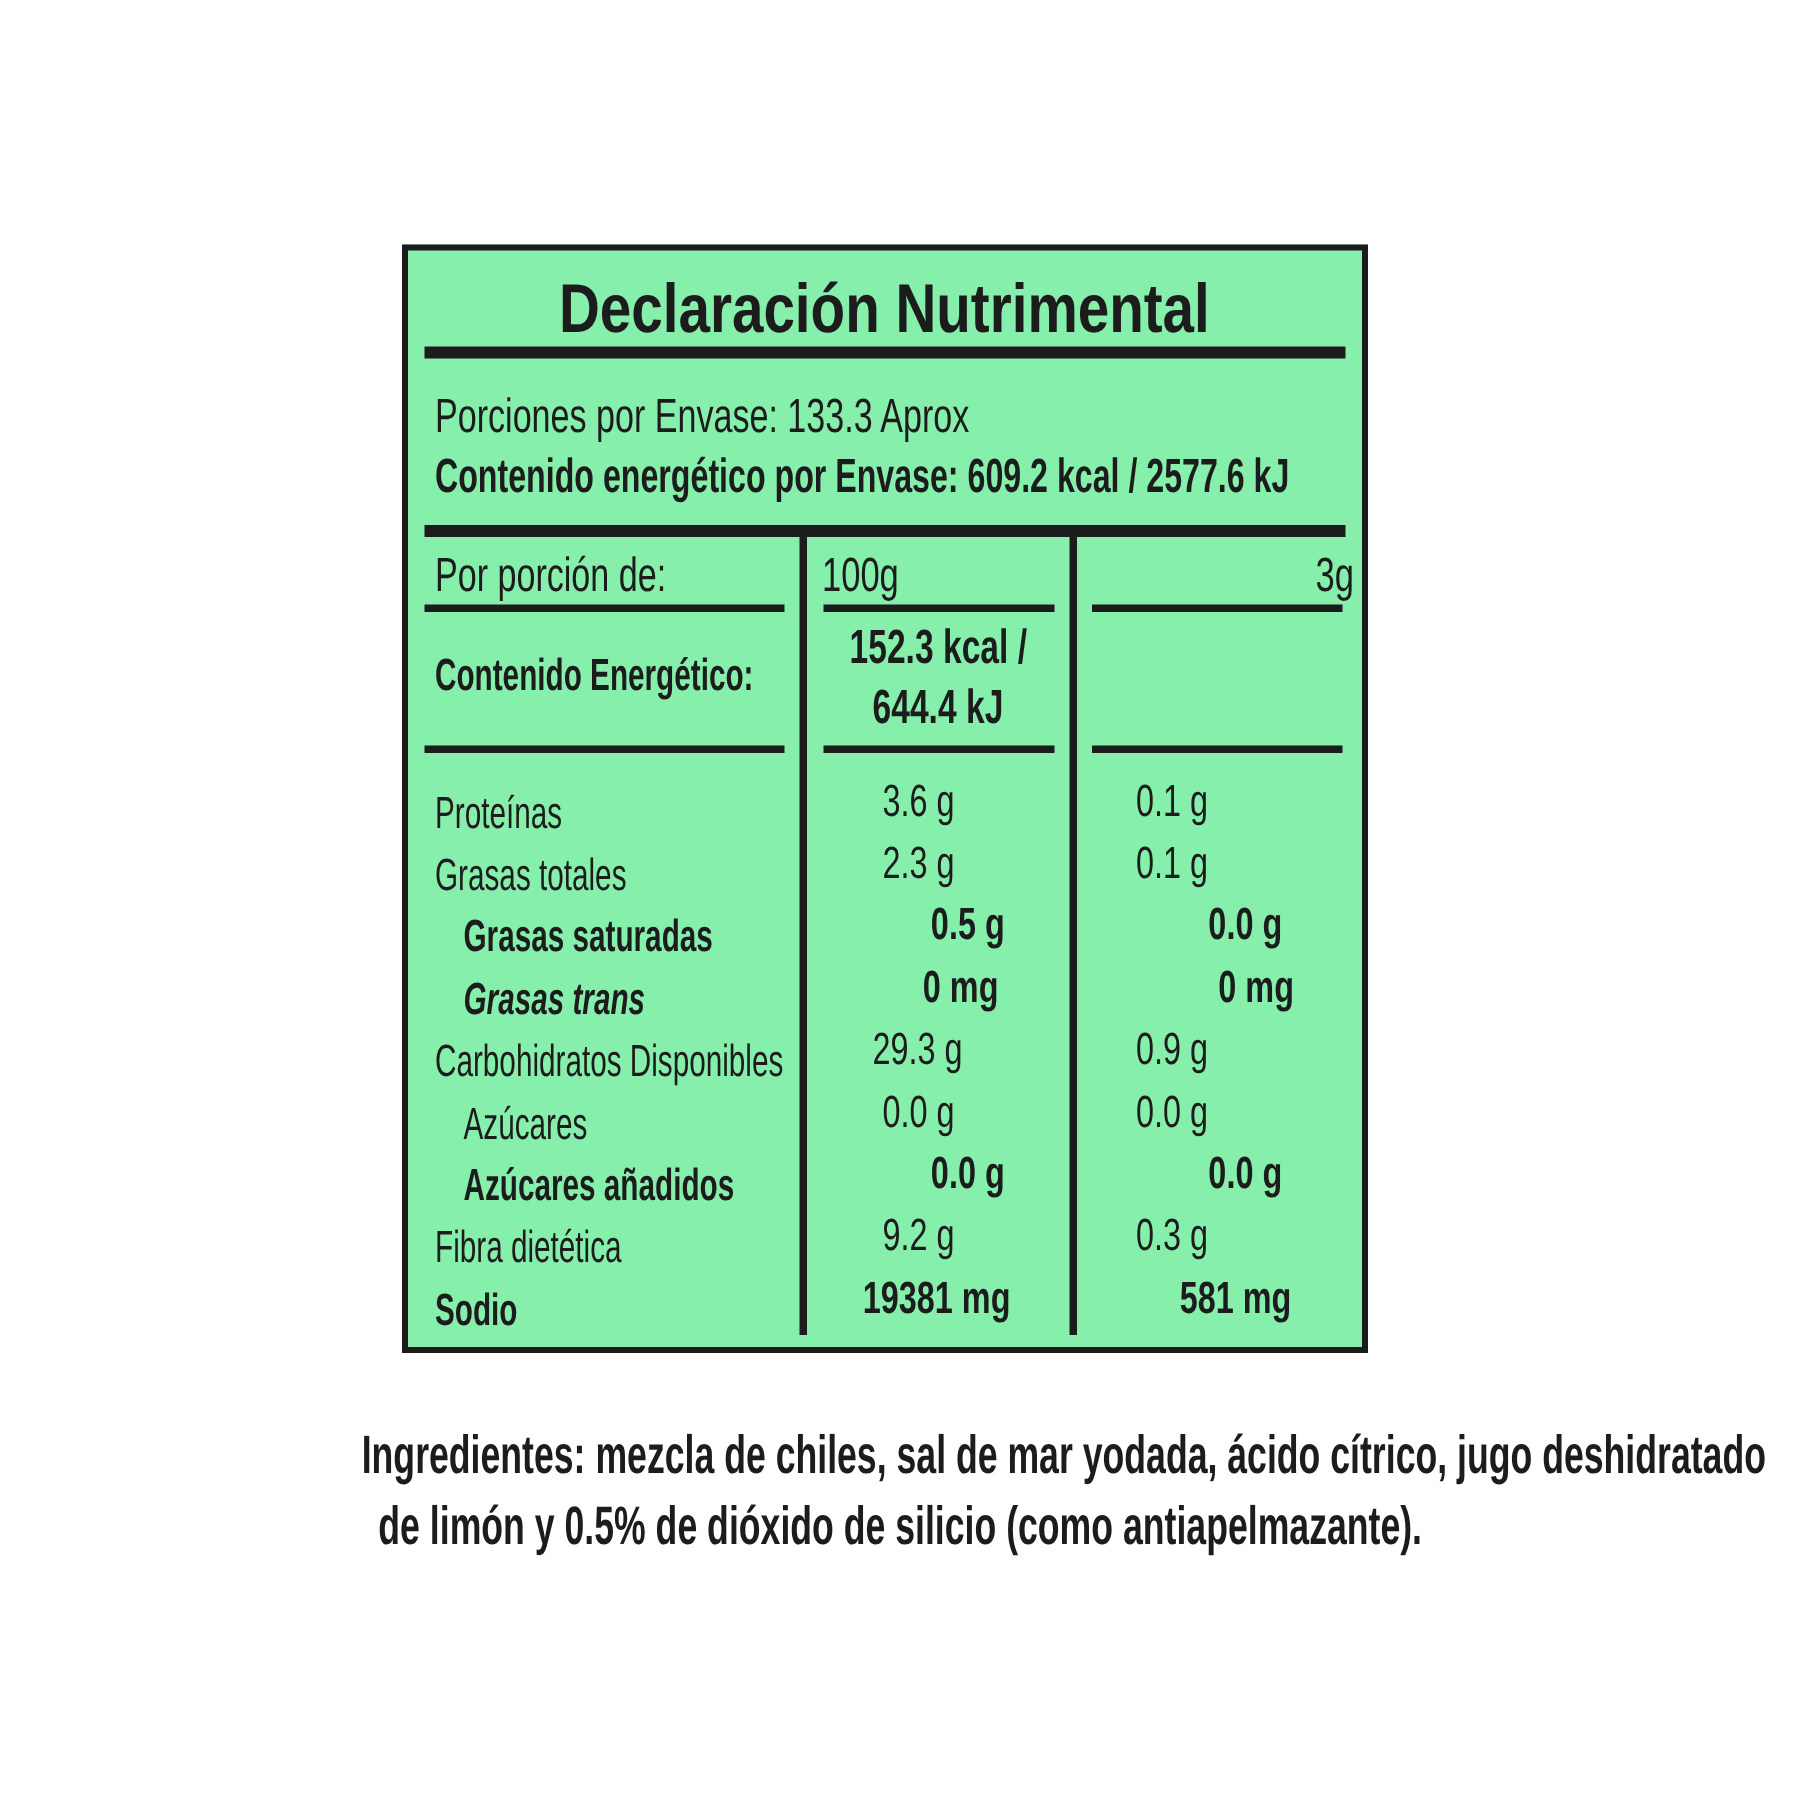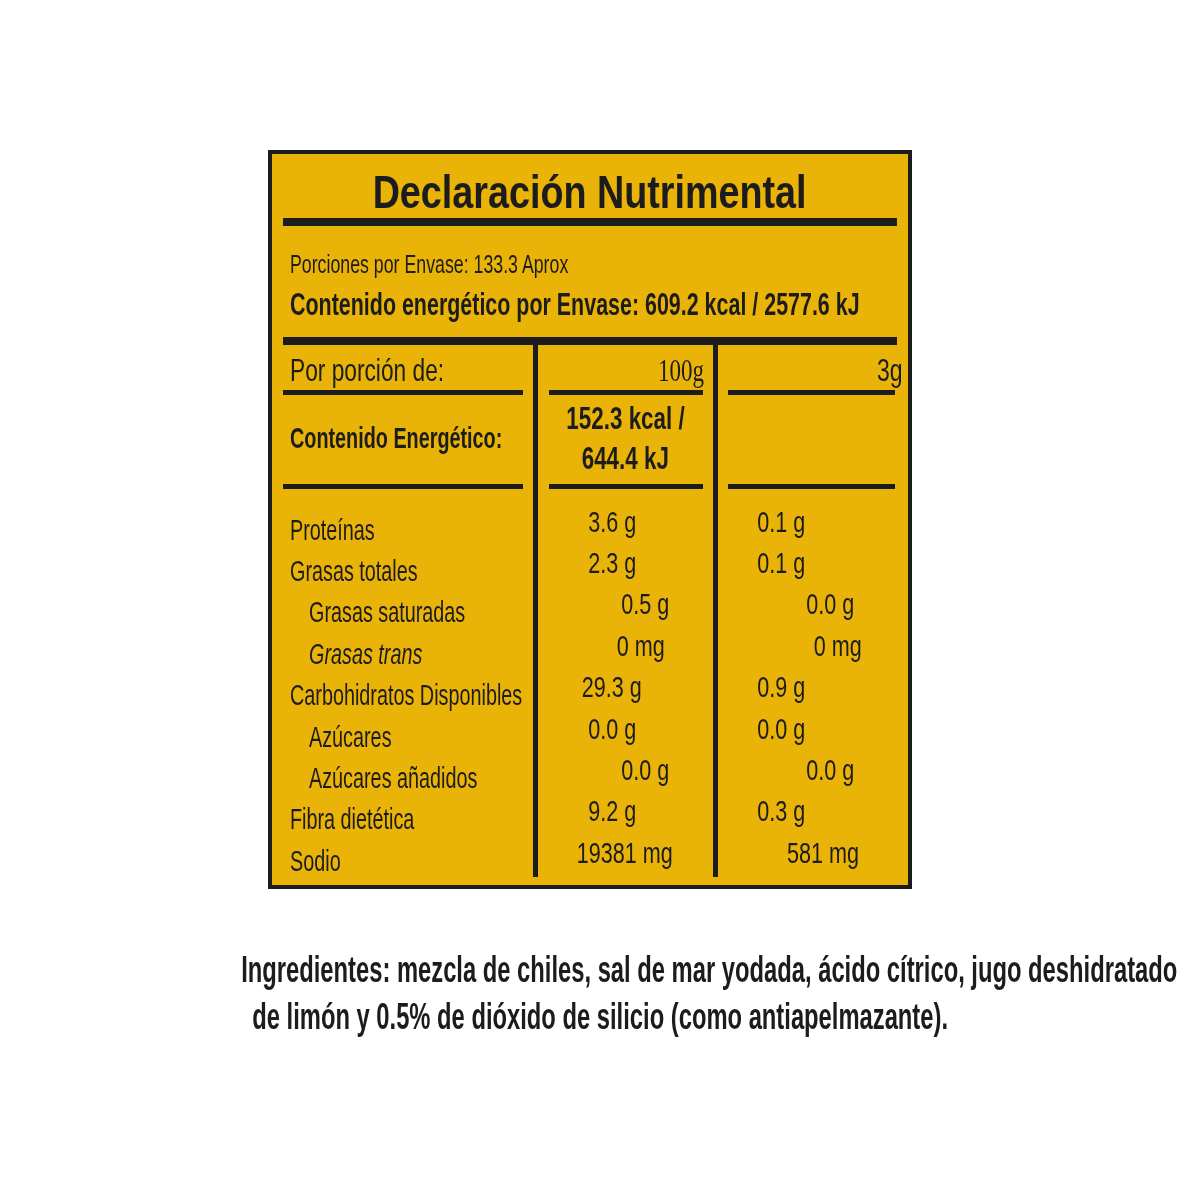--- a/index.html
+++ b/index.html
@@ -13,26 +13,26 @@
     height: 1200px;
     background: #ffffff;
     overflow: hidden;
     font-family: "Liberation Sans", "DejaVu Sans", sans-serif;
     color: #1c1c1c;
   }
   
   .label-box {
     position: absolute;
     left: 268px;
-    top: 150px;
+    top: 163px;
     width: 644px;
     height: 739px;
     box-sizing: border-box;
     border: 4px solid #1c1c1c;
-    background: #eab308;
+    background: #86efac;
   }
   
   .cx { display: inline-block; white-space: nowrap; }
   .o-left  { transform-origin: left center; }
   .o-center{ transform-origin: center center; }
   .s82 { transform: scaleX(0.82); }
   .s71 { transform: scaleX(0.71); }
   .s67 { transform: scaleX(0.67); }
   .s70 { transform: scaleX(0.70); }
   .s66 { transform: scaleX(0.66); }
@@ -52,21 +52,21 @@
     width: 614px;
     height: 8px;
     background: #1c1c1c;
   }
   .bar1 { top: 64px; }
   .bar2 { top: 183px; }
 
   .line-porciones {
     position: absolute;
     top: 91px; left: 18px;
-    font-size: 25px;
+    font-size: 32px;
     line-height: 38px;
   }
   .line-contenido {
     position: absolute;
     top: 131px; left: 18px;
     font-size: 32px;
     font-weight: bold;
     line-height: 38px;
   }
 
@@ -82,21 +82,21 @@
   .vdiv.v2 { left: 441px; }
 
   
   .hdr {
     position: absolute;
     top: 197px;
     font-size: 32px;
     line-height: 38px;
   }
   .hdr.c1 { left: 18px; text-decoration: underline; }
-  .hdr.c2 { left: 266px; width: 175px; text-align: right; font-family: Liberation Serif, serif; }
+  .hdr.c2 { left: 266px; width: 175px; text-align: left; }
   .hdr.c3 { left: 446px; width: 190px; text-align: right; }
 
   
   .useg {
     position: absolute;
     height: 5px;
     background: #1c1c1c;
   }
   .u-row1 { top: 236px; }
   .u-row2 { top: 330px; }
@@ -132,21 +132,21 @@
   .nrow {
     display: flex;
     height: 41.4px;
     align-items: center;
     font-size: 30px;
   }
   .nrow .c1 { width: 266px; box-sizing: border-box; padding-left: 18px; margin-top: 16px; }
   .nrow .c2 { width: 148px; text-align: center; }
   .nrow .c3 { width: 190px; text-align: center; }
   .nrow.indent .c1 { padding-left: 37px; }
-  .nrow.bold { font-weight: normal; gap: 47px; }
+  .nrow.bold { font-weight: bold; gap: 47px; }
   .nrow.italic .c1 .cx { font-style: italic; }
   .nrow.nudge .c2 .cx,
   .nrow.nudge .c3 .cx { transform: scaleX(0.72) translateX(20px); }
 
   
   .ingredients {
     position: absolute;
     top: 946px; left: 0; right: 0;
     text-align: center;
     font-size: 36px;

